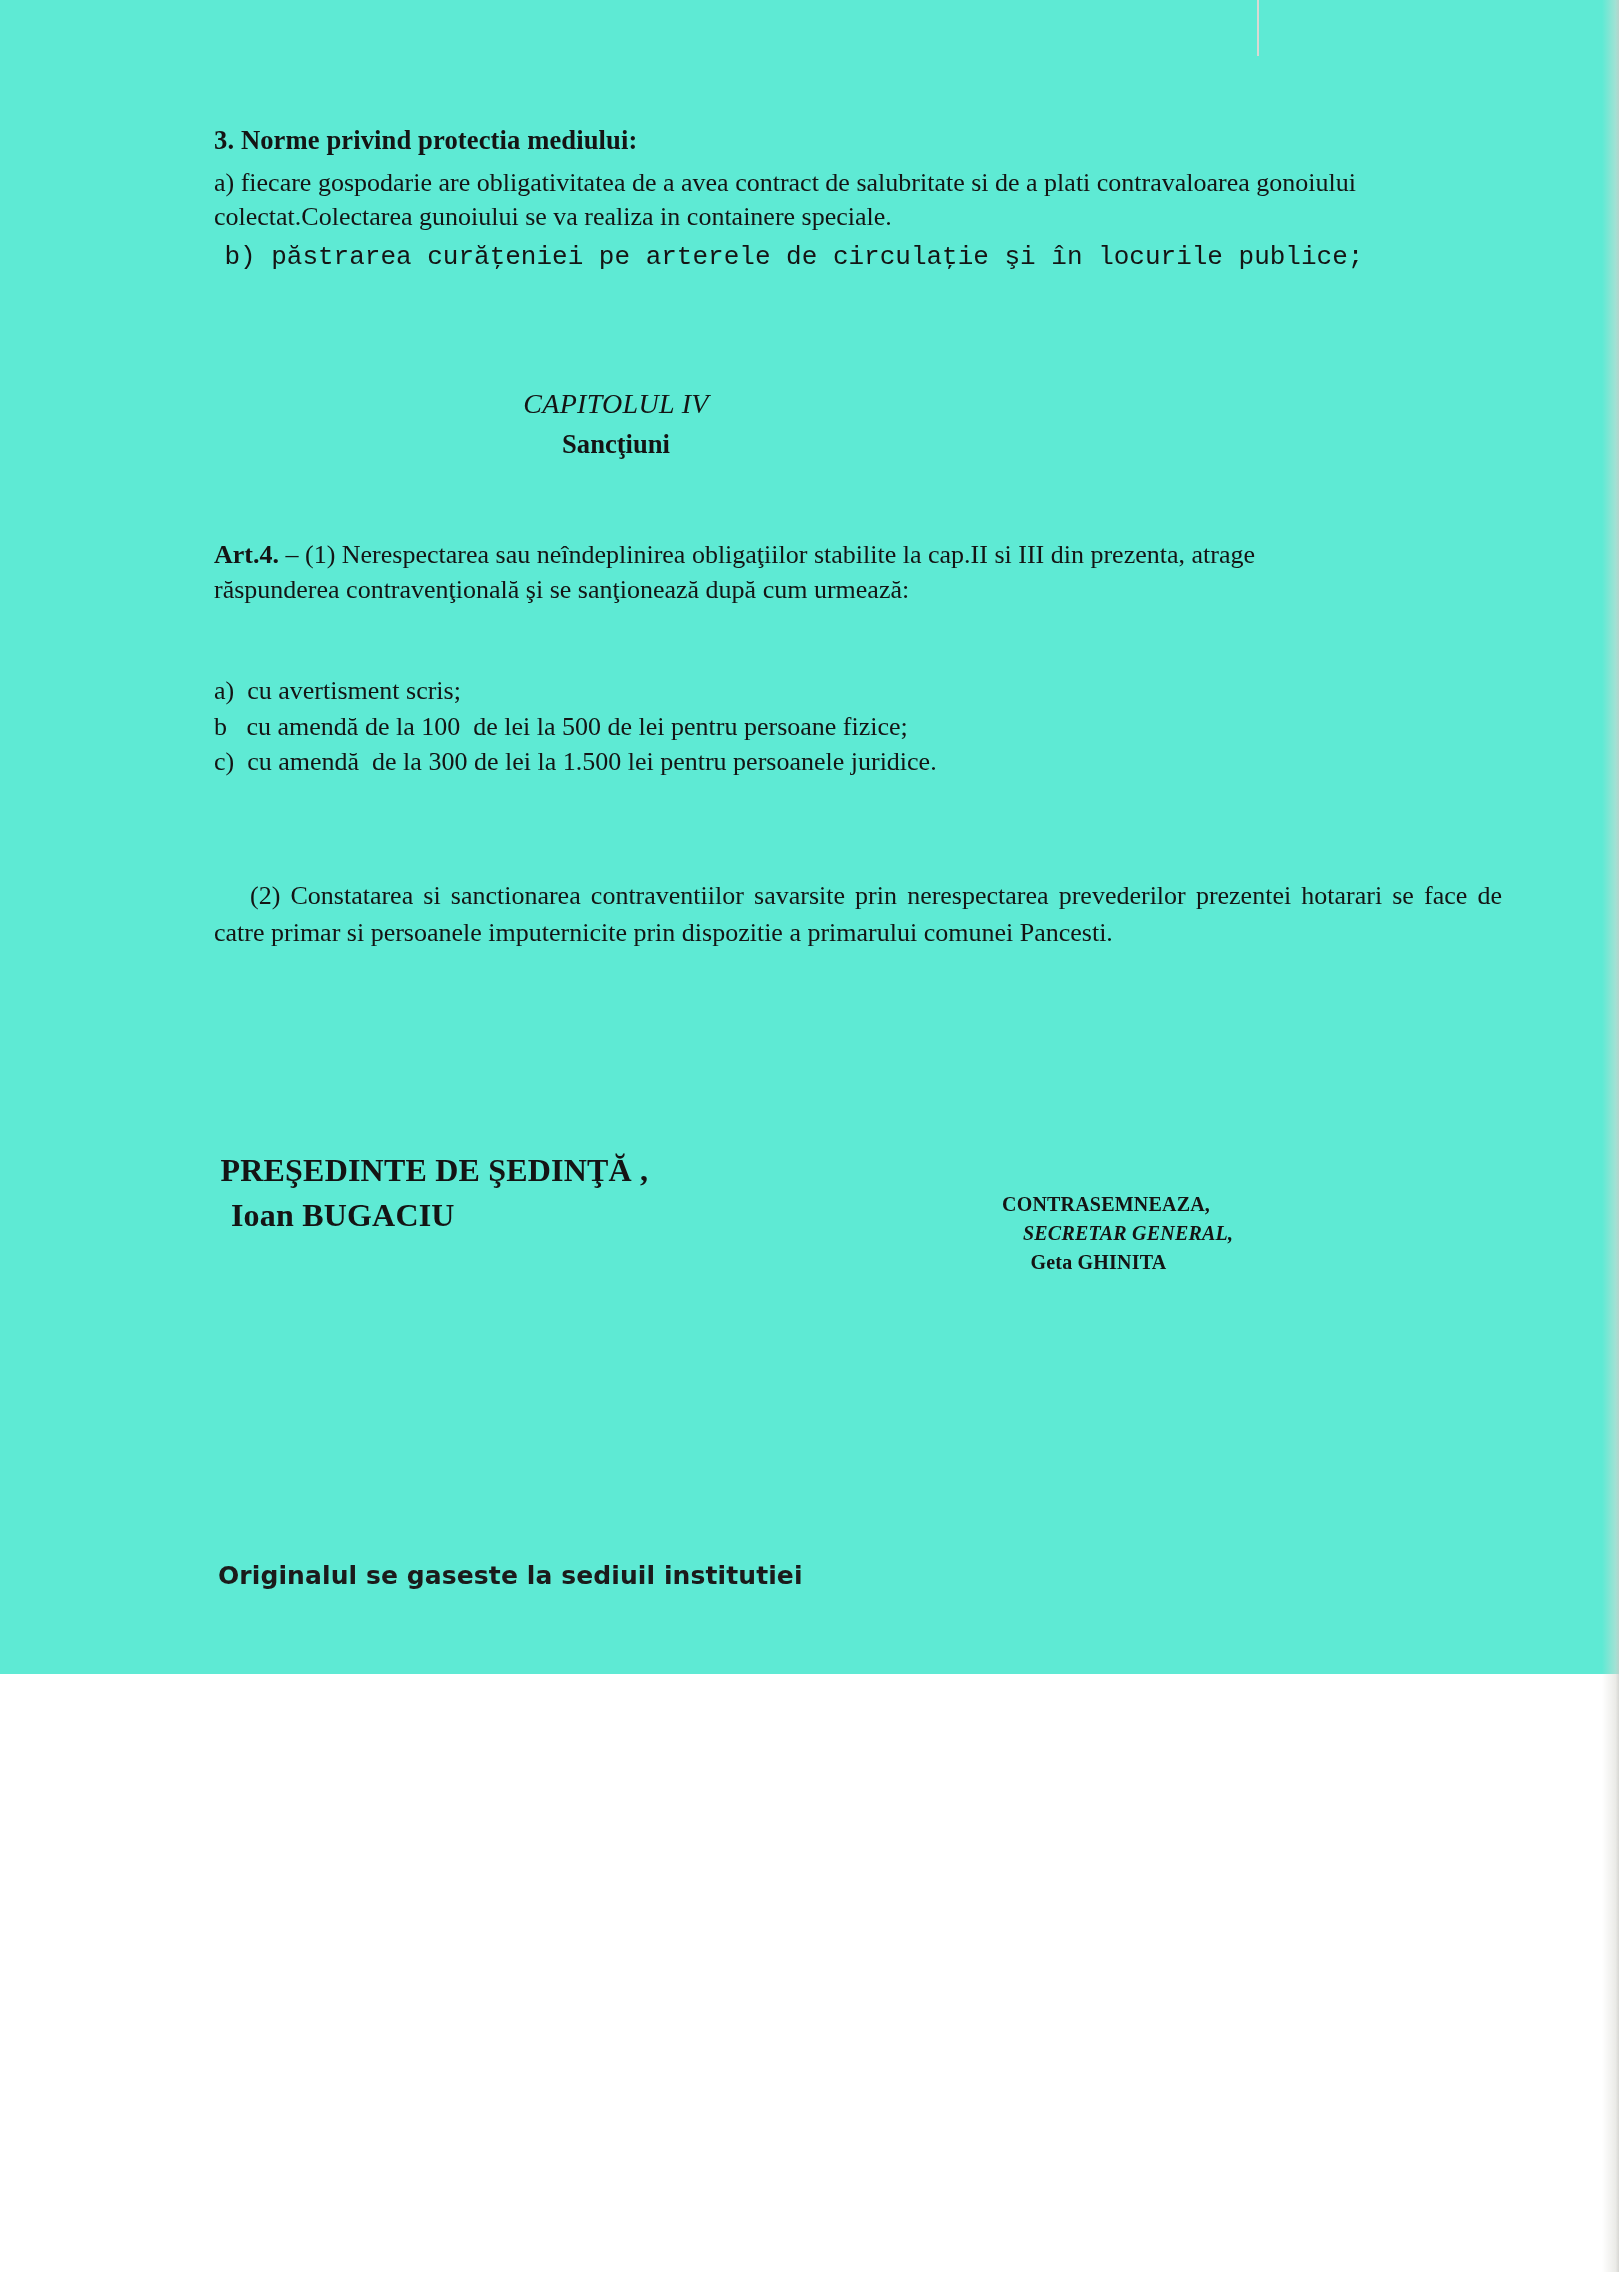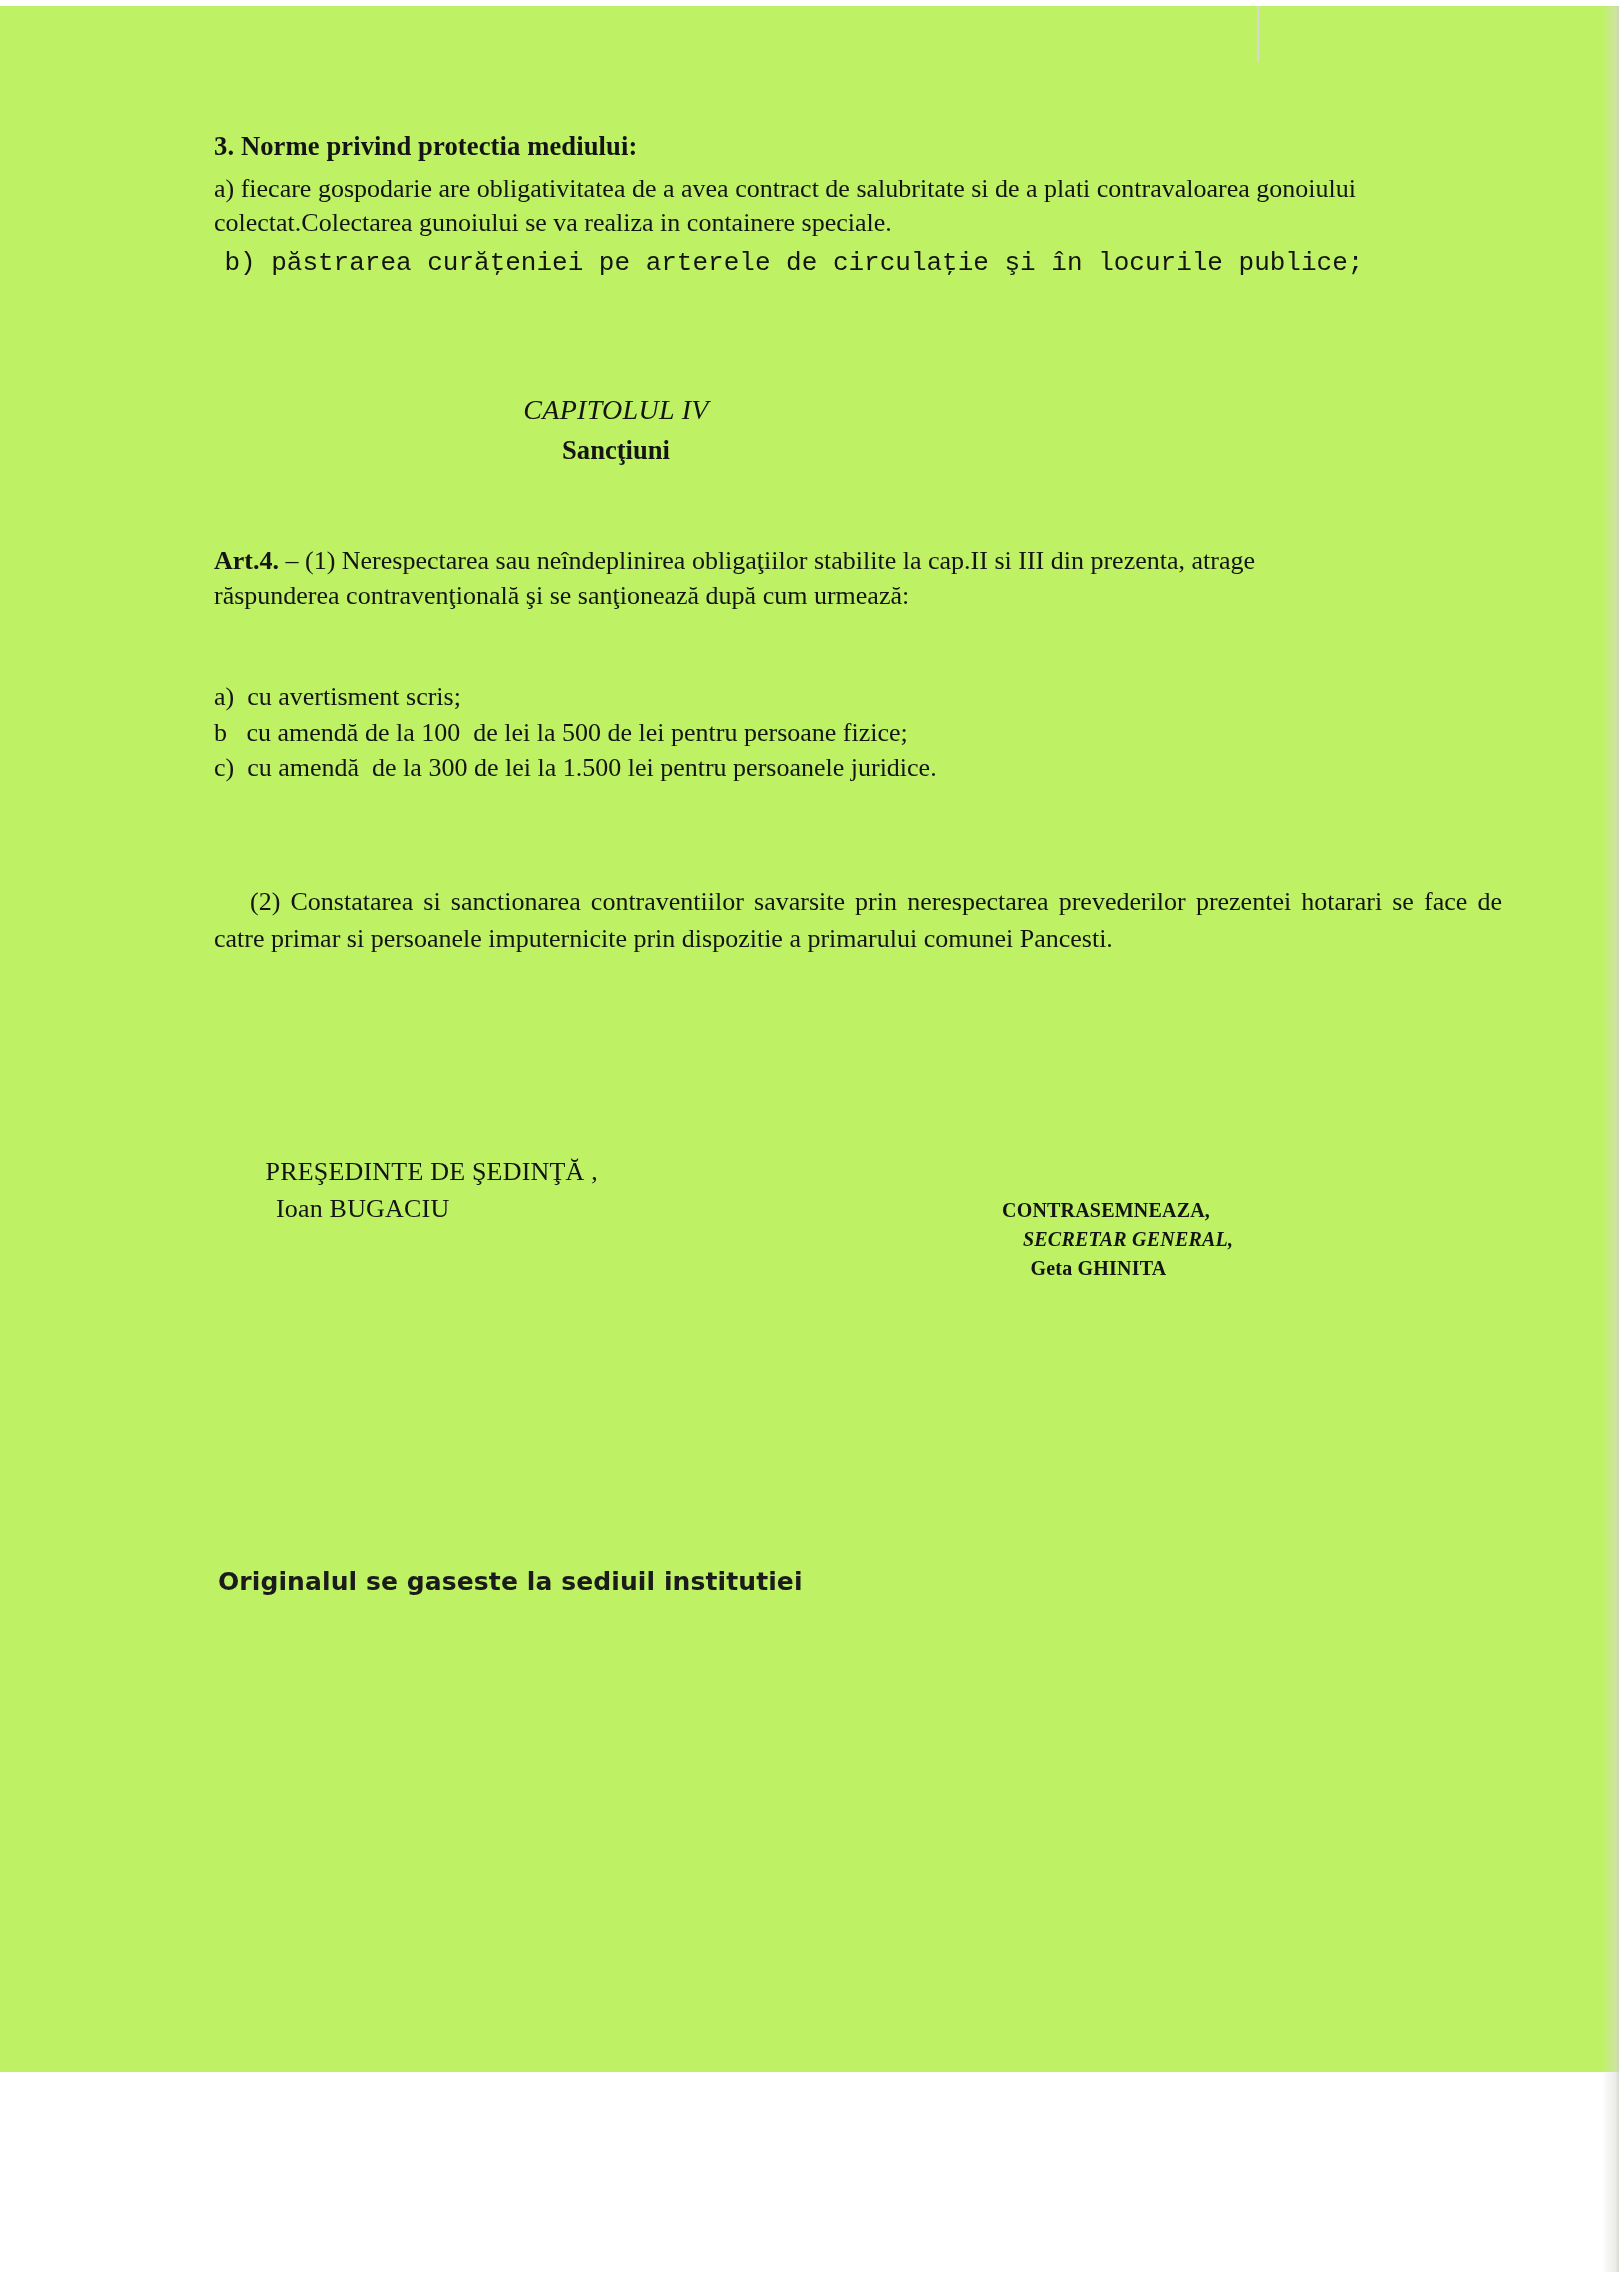--- a/index.html
+++ b/index.html
@@ -10,24 +10,24 @@
   body {
     width: 1619px;
     height: 2273px;
     position: relative;
     font-family: "Liberation Serif", serif;
     color: #141414;
     overflow: hidden;
   }
   .page {
     position: absolute;
-    left: 0; top: 6px;
+    left: 0; top: 0;
     width: 1619px;
-    height: 2066px;
-    background: #bef264;
+    height: 1674px;
+    background: #5eead4;
   }
   
   .scan-edge-right {
     position: absolute;
     top: 0;
     right: 0;
     width: 17px;
     height: 2273px;
     background: linear-gradient(to right, rgba(255,255,255,0) 0%, rgba(218,218,212,0.55) 80%, rgba(205,205,200,0.8) 100%);
   }
@@ -109,25 +109,24 @@
     position: absolute;
     left: 214px;
     top: 1148px;
     width: 1291px;
     height: 195px;
   }
   .sign-left {
     position: absolute;
     left: 6.5px;
     top: 0;
-    font-weight: normal;
-    font-size: 26px;
+    font-weight: bold;
+    font-size: 32px;
     line-height: 1.42;
     letter-spacing: 0.2px;
-    margin-left: 45px;
   }
   .sign-left .name { margin-left: 10.4px; }
   .sign-right {
     position: absolute;
     left: 788px;
     top: 42px;
     font-weight: bold;
     font-size: 20px;
     line-height: 1.46;
     letter-spacing: 0.2px;

